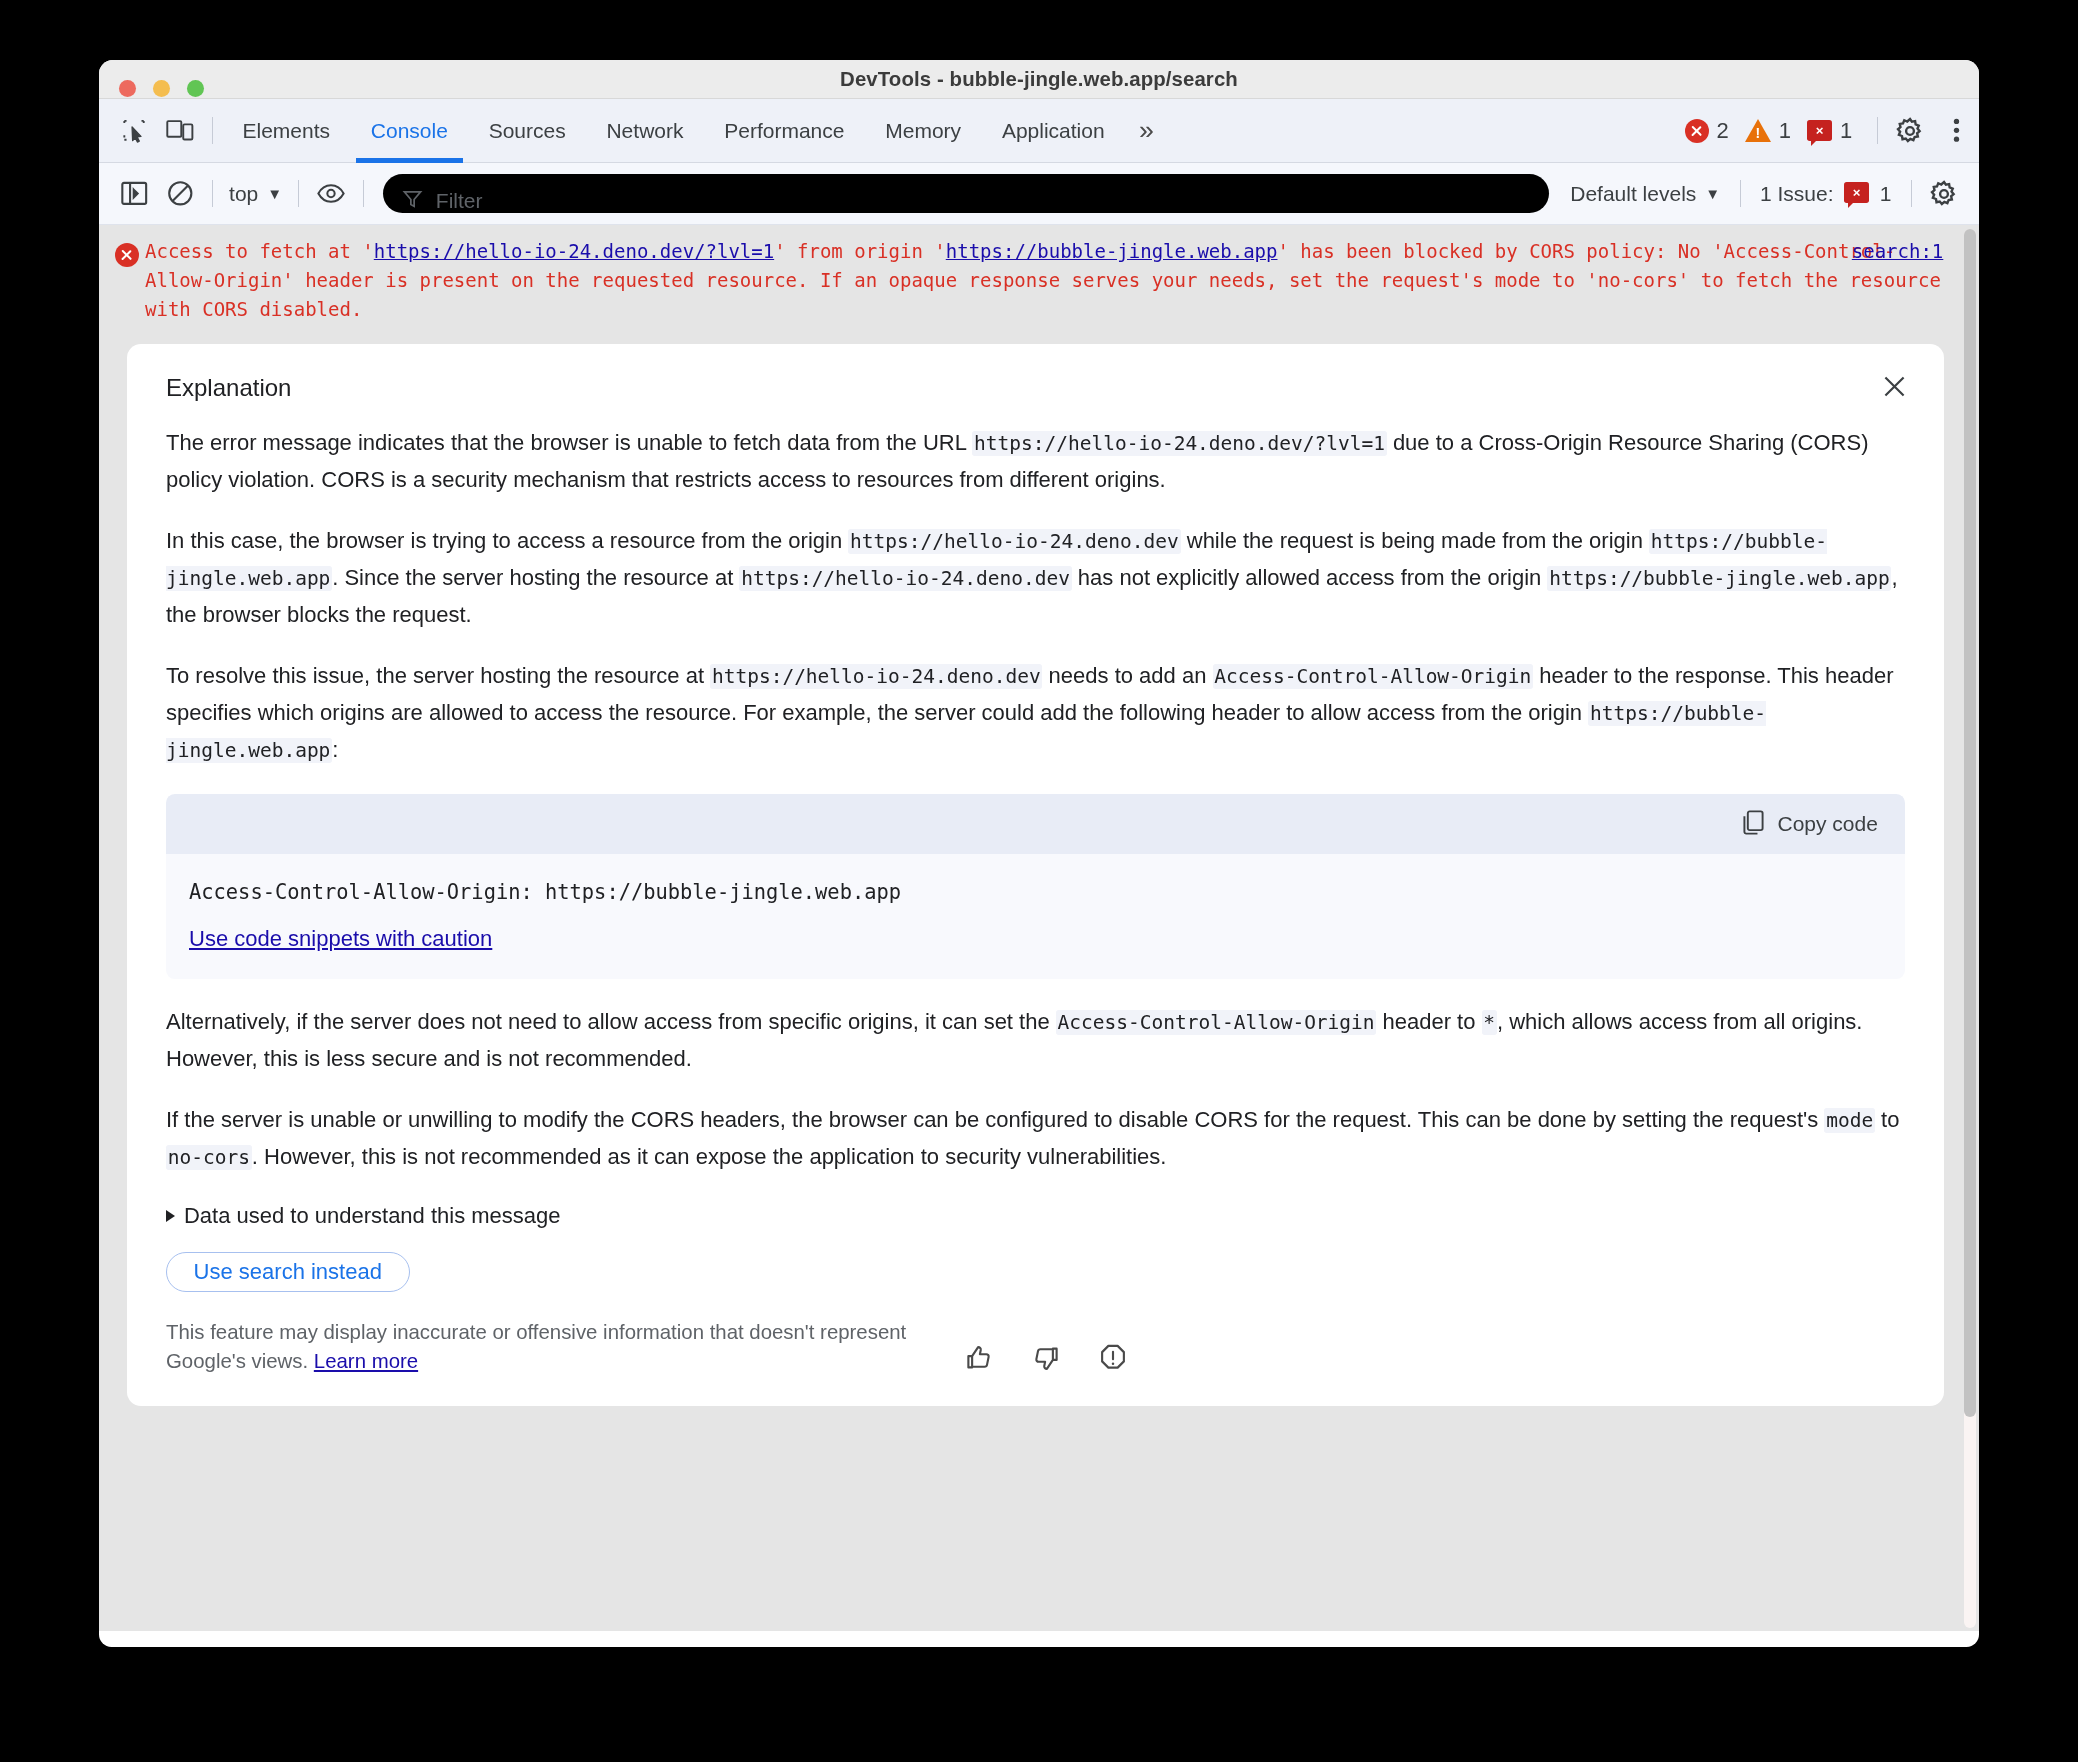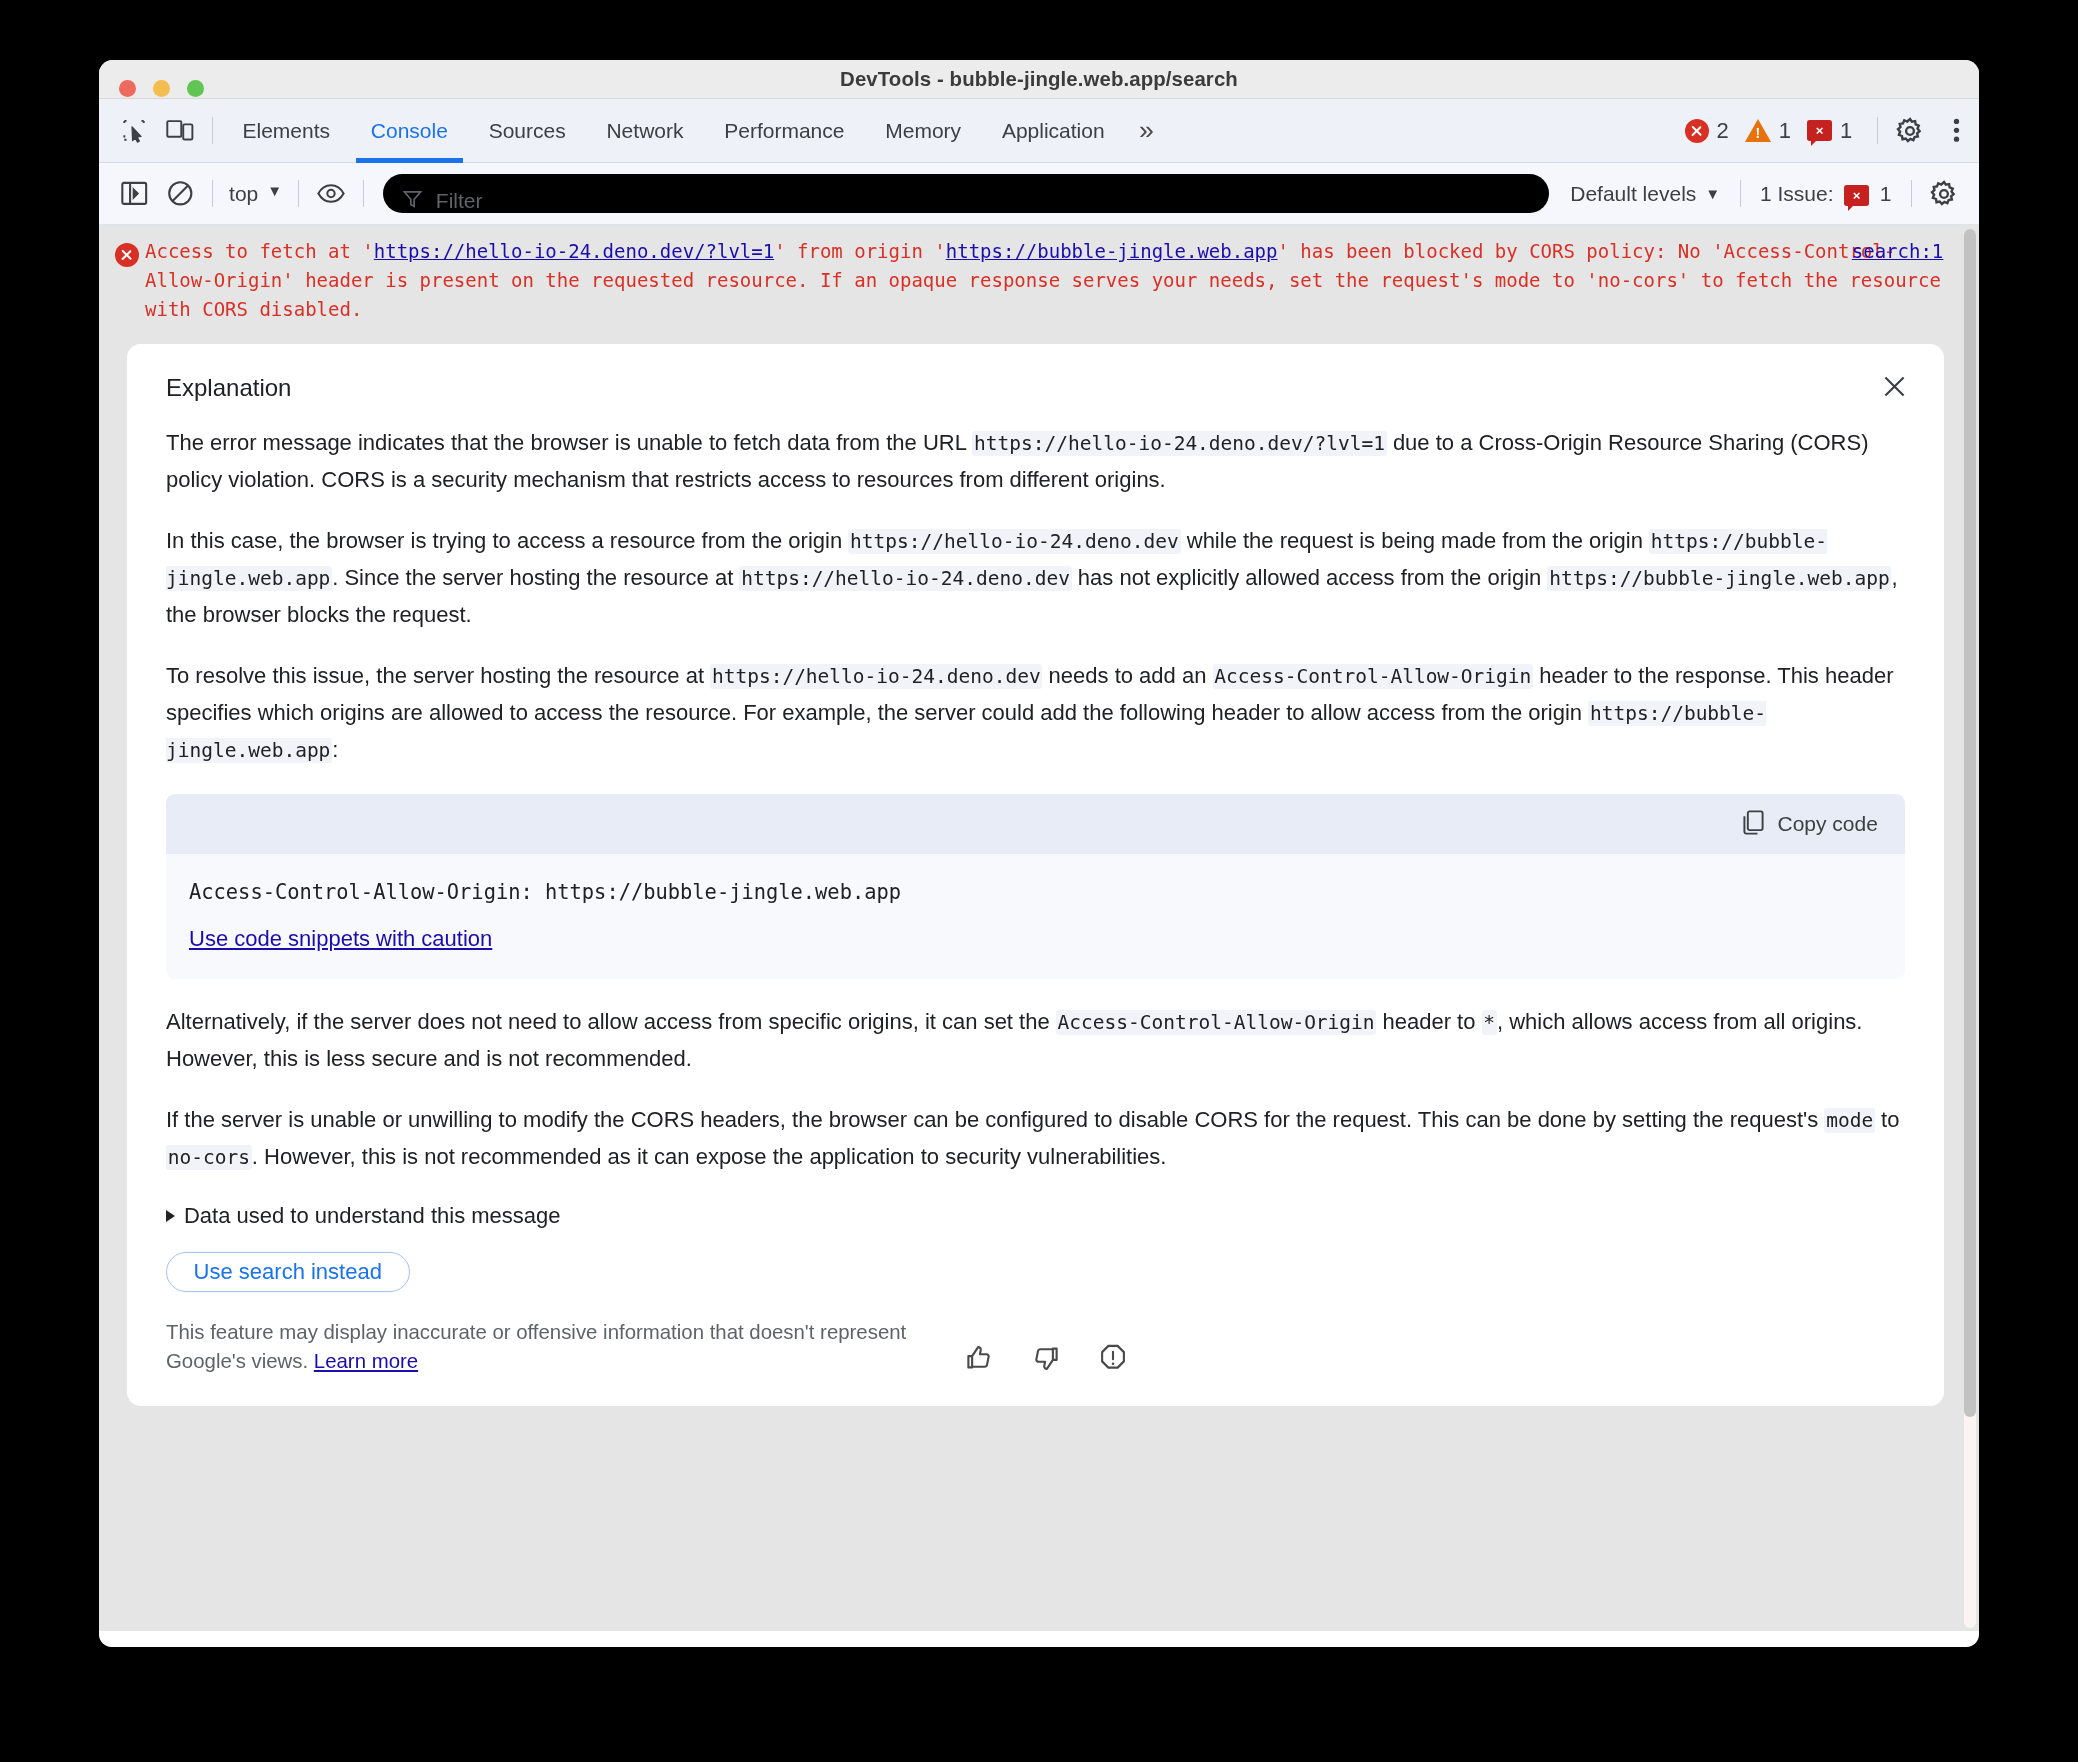--- a/index.html
+++ b/index.html
@@ -111,38 +111,38 @@
 
   
   #filterbar {
     height: 62px;
     background: #f5f7fc;
     display: flex; align-items: center;
     border-bottom: 0.9px solid #dfe3ec;
     padding: 0 12.4px;
   }
   #context-sel {
-    display:flex; gap: 8.9px;
+    display:flex; align-items:center; gap: 8.9px;
     font-size: 21px; color: #3c4043; padding: 0 7px; flex:none;
   }
   .caret { font-size: 15px; color:#3c4043; }
   #filter-input {
     flex: 1 1 auto;
     height: 39px; margin: 0 10.6px;
     background: #000000; border-radius: 19.5px;
     display: flex; align-items: flex-end; gap: 12.4px;
     padding: 0 19.5px;
   }
   #filter-placeholder { font-size: 21px; color: #5f6368; }
   #levels-sel {
     display:flex; align-items:center; gap:8.9px;
     font-size:21px; color:#3c4043; padding: 0 10.6px; flex:none;
   }
   #issues-group {
-    display:flex; align-items:flex-end; gap: 10.6px;
+    display:flex; align-items:flex-start; gap: 10.6px;
     font-size: 21px; color:#3c4043; padding: 0 10.6px; flex:none;
   }
 
   
   #console-body {
     position: relative;
     height: calc(1587px - 55px - 64px - 62px);
     background: #e5e5e5;
     overflow: hidden;
   }

